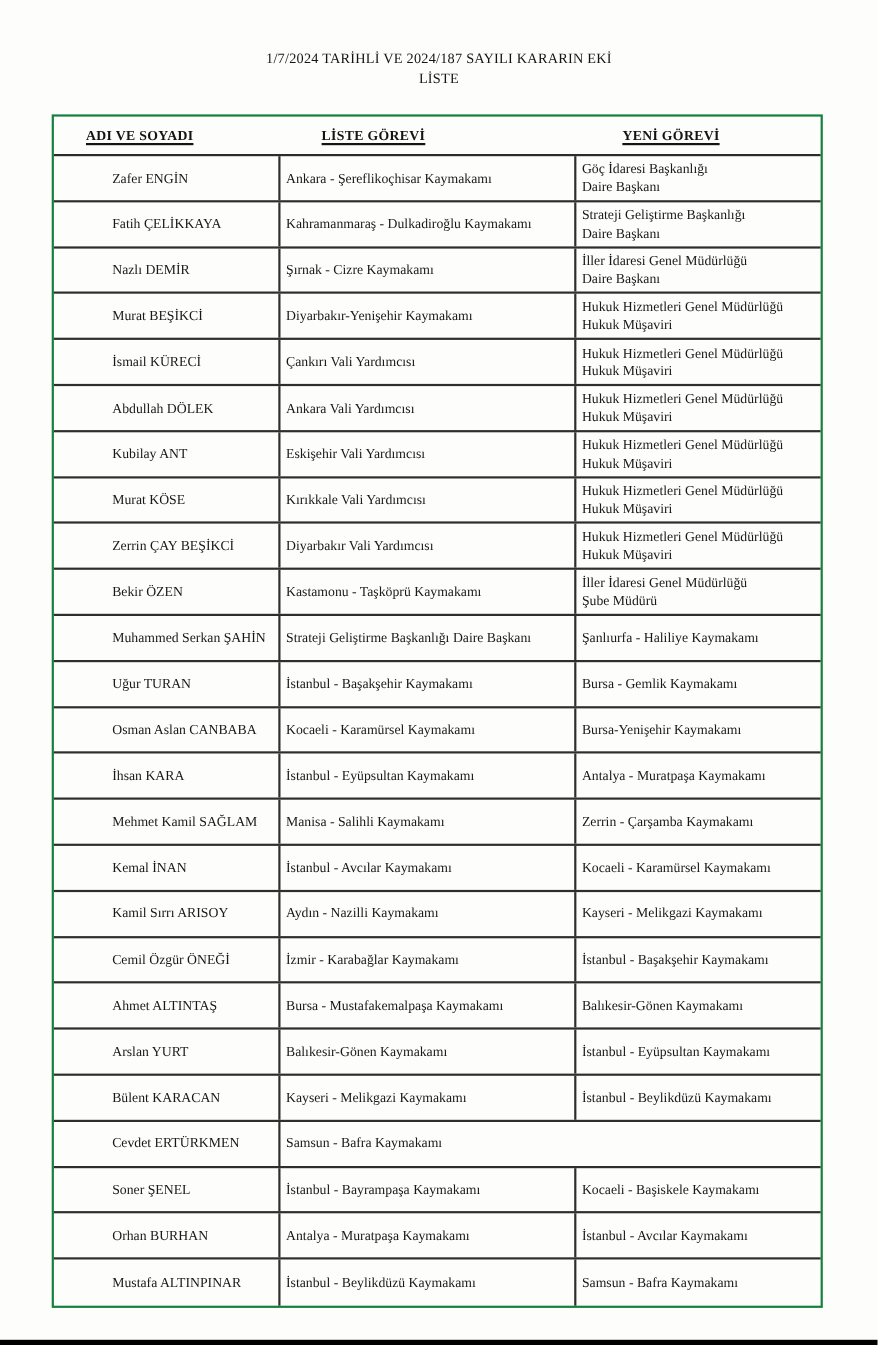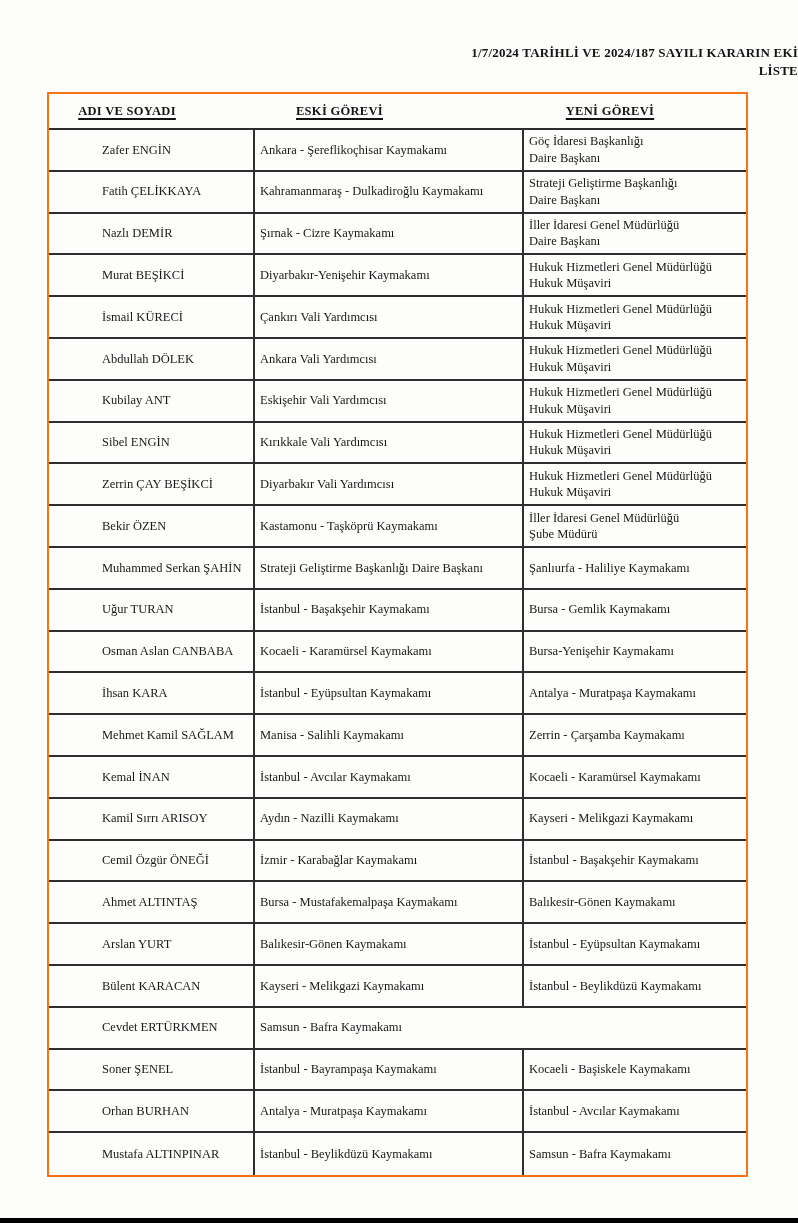--- a/index.html
+++ b/index.html
@@ -14,34 +14,34 @@
     height: 1223px;
     background: #fdfdfb;
     overflow: hidden;
   }
   
   .doc-title {
     position: absolute;
     top: 44px;
     left: 0;
     width: 100%;
-    text-align: right;
-    font-weight: bold;
+    text-align: center;
+    font-weight: normal;
     font-size: 13px;
     line-height: 18px;
     color: #141414;
     letter-spacing: 0.2px;
   }
   
   .table {
     position: absolute;
     left: 47px;
-    top: 92px;
+    top: 104px;
     width: 701px;
-    border: 2px solid #f97316;
+    border: 2px solid #15803d;
     background: #fdfdfb;
   }
   .thead {
     display: flex;
     height: 36px;
     border-bottom: 2px solid #2c2c2c;
     align-items: center;
   }
   .th {
     text-align: center;
@@ -90,21 +90,21 @@
 <div class="page">
 
   <div class="doc-title">
     <div>1/7/2024 TARİHLİ VE 2024/187 SAYILI KARARIN EKİ</div>
     <div>LİSTE</div>
   </div>
 
   <div class="table">
     <div class="thead">
       <div class="th c1">ADI VE SOYADI</div>
-      <div class="th c2">ESKİ GÖREVİ</div>
+      <div class="th c2">LİSTE GÖREVİ</div>
       <div class="th c3">YENİ GÖREVİ</div>
     </div>
     <div id="tbody">
   <div class="trow">
     <div class="cell c1">
             <div>Zafer ENGİN</div>
           </div>
     <div class="cell c2">
             <div>Ankara - Şereflikoçhisar Kaymakamı</div>
           </div>
@@ -187,21 +187,21 @@
             <div>Eskişehir Vali Yardımcısı</div>
           </div>
     <div class="cell c3">
             <div>Hukuk Hizmetleri Genel Müdürlüğü</div>
             <div>Hukuk Müşaviri</div>
           </div>
   </div>
 
   <div class="trow">
     <div class="cell c1">
-            <div>Sibel ENGİN</div>
+            <div>Murat KÖSE</div>
           </div>
     <div class="cell c2">
             <div>Kırıkkale Vali Yardımcısı</div>
           </div>
     <div class="cell c3">
             <div>Hukuk Hizmetleri Genel Müdürlüğü</div>
             <div>Hukuk Müşaviri</div>
           </div>
   </div>
 

